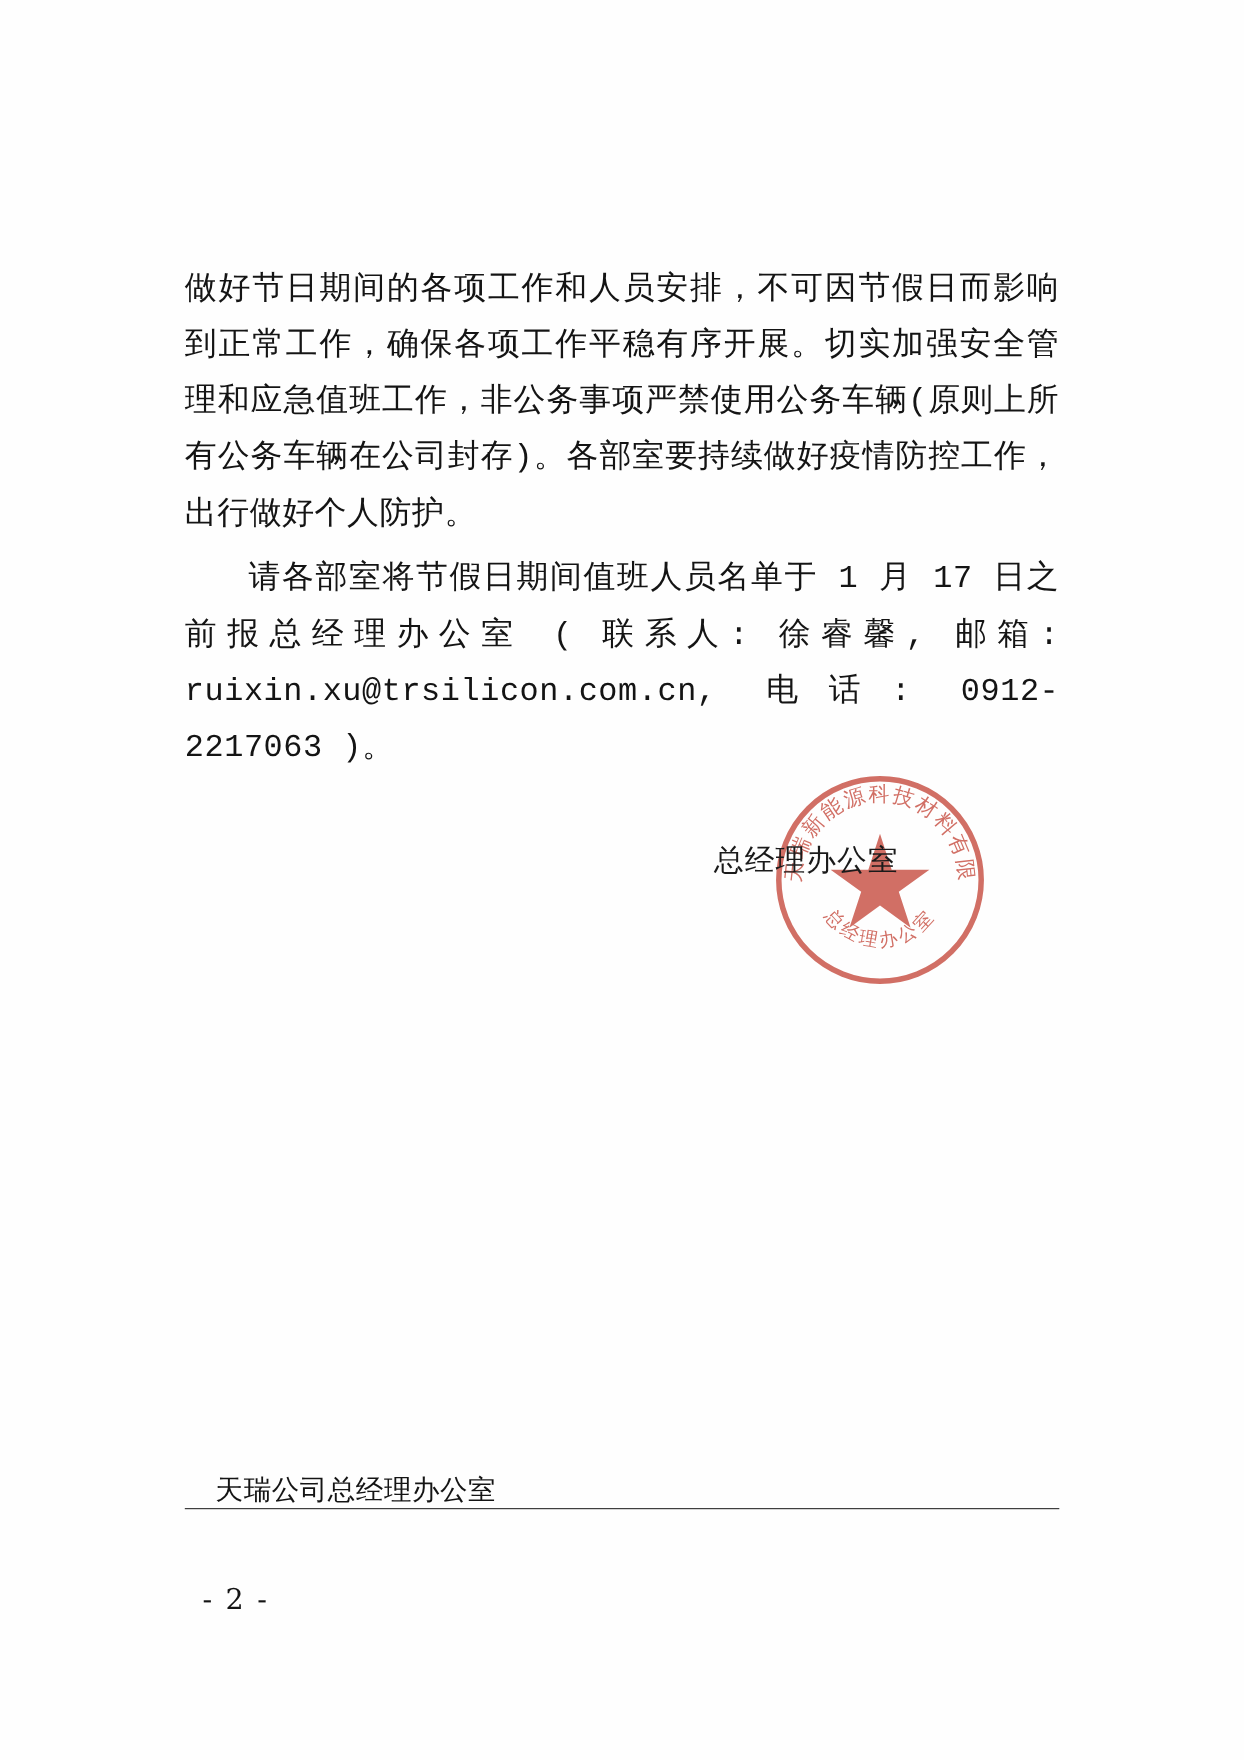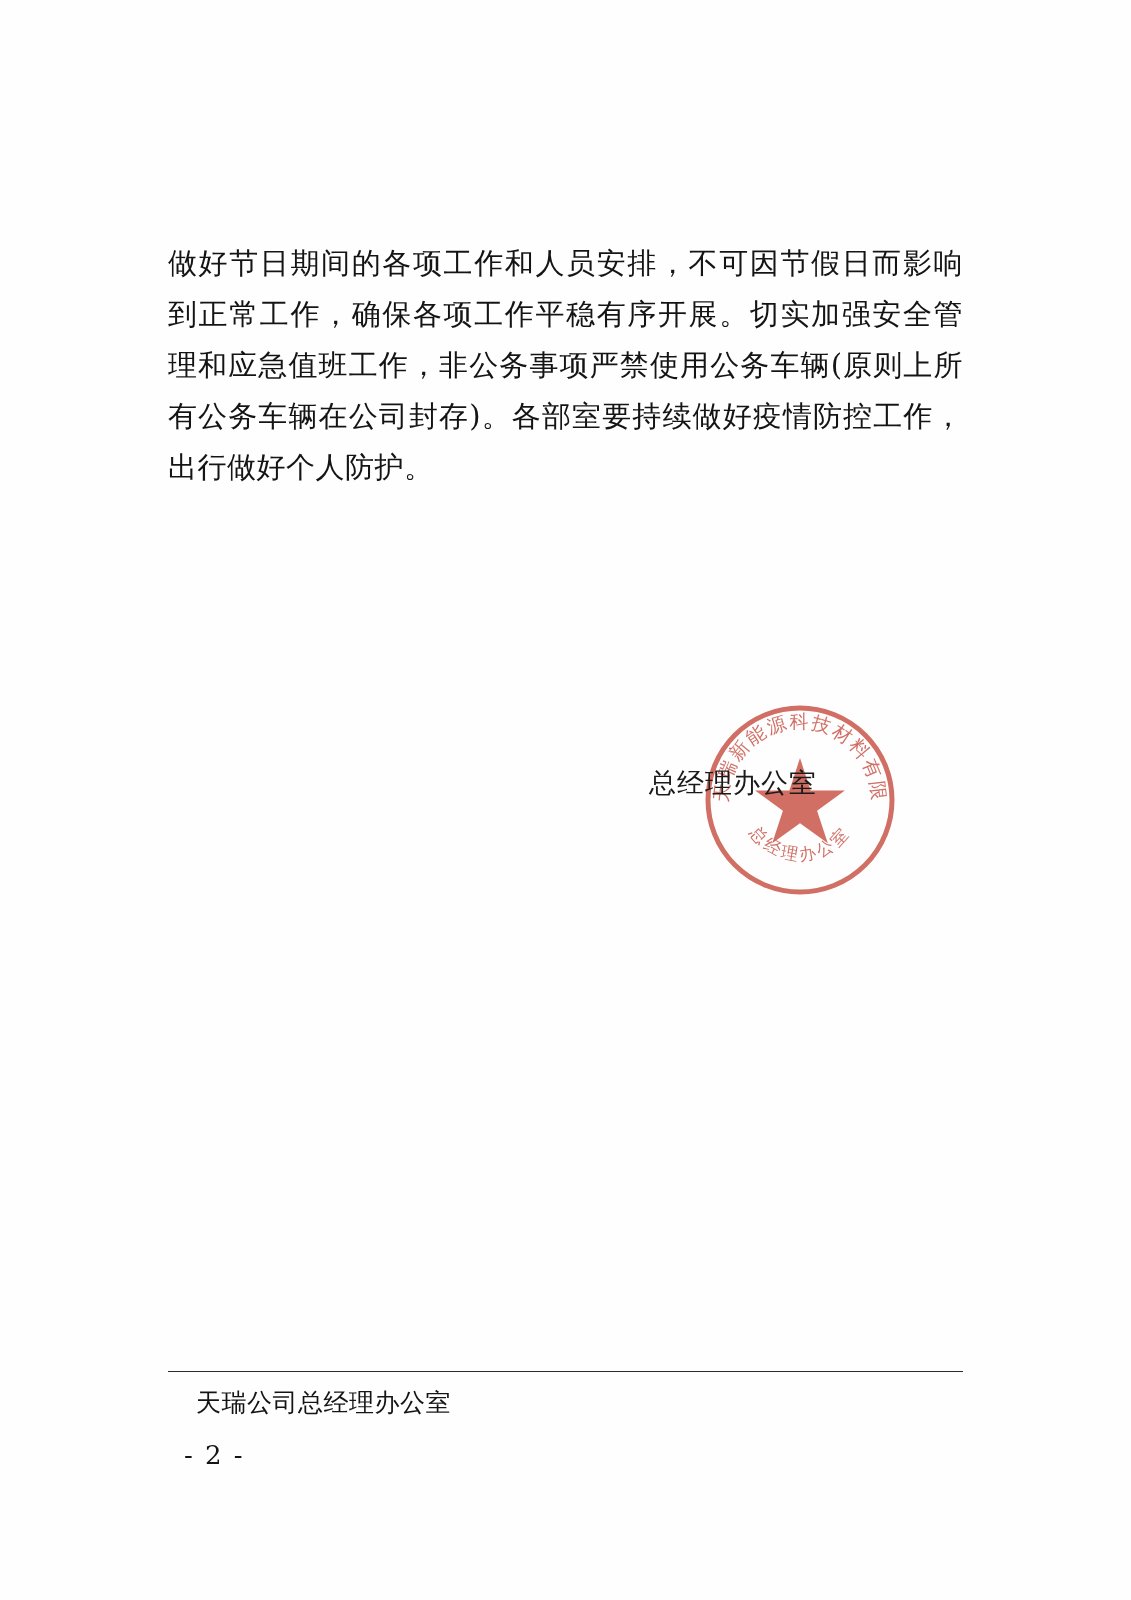--- a/index.html
+++ b/index.html
@@ -17,20 +17,21 @@
     height: 1600px;
     margin: 0 auto;
     background: #fefefe;
     overflow: hidden;
   }
   .doc-body {
     position: absolute;
     left: 168px;
     top: 238px;
     width: 795px;
+    font-family: Liberation Mono, monospace;
   }
   .para {
     font-size: 29px;
     line-height: 51px;
     letter-spacing: 0.5px;
     text-align: justify;
     text-justify: inter-ideograph;
     margin: 0 0 0 0;
     color: #141414;
   }
@@ -65,21 +66,21 @@
   .footer-rule {
     position: absolute;
     left: 168px;
     top: 1371px;
     width: 795px;
     border-top: 1.5px solid #2b2b2b;
   }
   .footer-row {
     position: absolute;
     left: 168px;
-    top: 1386px;
+    top: 1338px;
     width: 795px;
     display: flex;
     justify-content: space-between;
     font-size: 25px;
     line-height: 34px;
     color: #141414;
     letter-spacing: 0.5px;
   }
   .footer-left { padding-left: 28px; }
   .footer-right { padding-right: 28px; }
@@ -95,20 +96,21 @@
     letter-spacing: 2px;
   }
 </style>
 </head>
 <body>
 
 <div class="page">
 
   <div class="doc-body">
     <p class="para">做好节日期间的各项工作和人员安排，不可因节假日而影响到正常工作，确保各项工作平稳有序开展。切实加强安全管理和应急值班工作，非公务事项严禁使用公务车辆(原则上所有公务车辆在公司封存)。各部室要持续做好疫情防控工作，出行做好个人防护。</p>
+    <p class="para indent">请各部室将节假日期间值班人员名单于 1 月 17 日之前报总经理办公室 ( 联系人: 徐睿馨, 邮箱: ruixin.xu@trsilicon.com.cn, 电话: 0912-2217063 )。</p>
   </div>
 
   <div class="stamp">
     <svg viewBox="0 0 200 200" width="200" height="200" xmlns="http://www.w3.org/2000/svg">
       <circle cx="100" cy="100" r="92" fill="none" stroke="#c0392b" stroke-width="5"></circle>
       <path id="seal-arc" d="M 100,100 m -72,0 a 72,72 0 1,1 144,0" fill="none" stroke="none"></path>
       <text font-size="19" fill="#c0392b" font-family="'DejaVu Serif', serif" letter-spacing="2">
         <textPath href="#seal-arc" startOffset="50%" text-anchor="middle">陕西天瑞新能源科技材料有限公司</textPath>
       </text>
       <polygon fill="#c0392b" points="100,58 110.6,90.6 144.9,90.6 117.1,110.7 127.8,143.3 100,123.2 72.2,143.3 82.9,110.7 55.1,90.6 89.4,90.6"></polygon>

